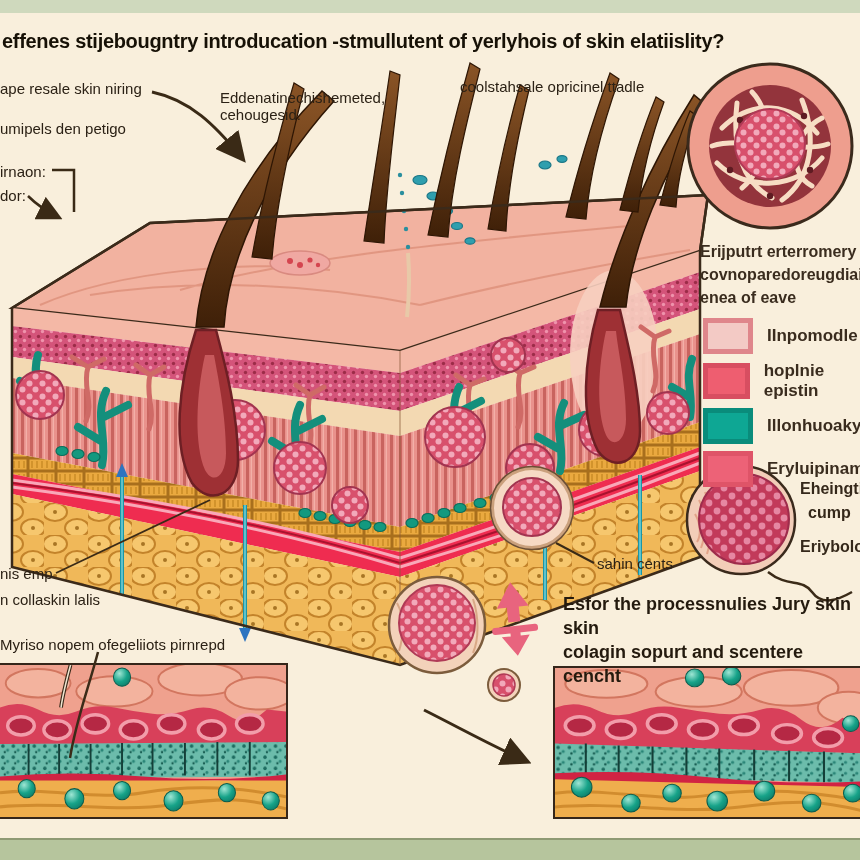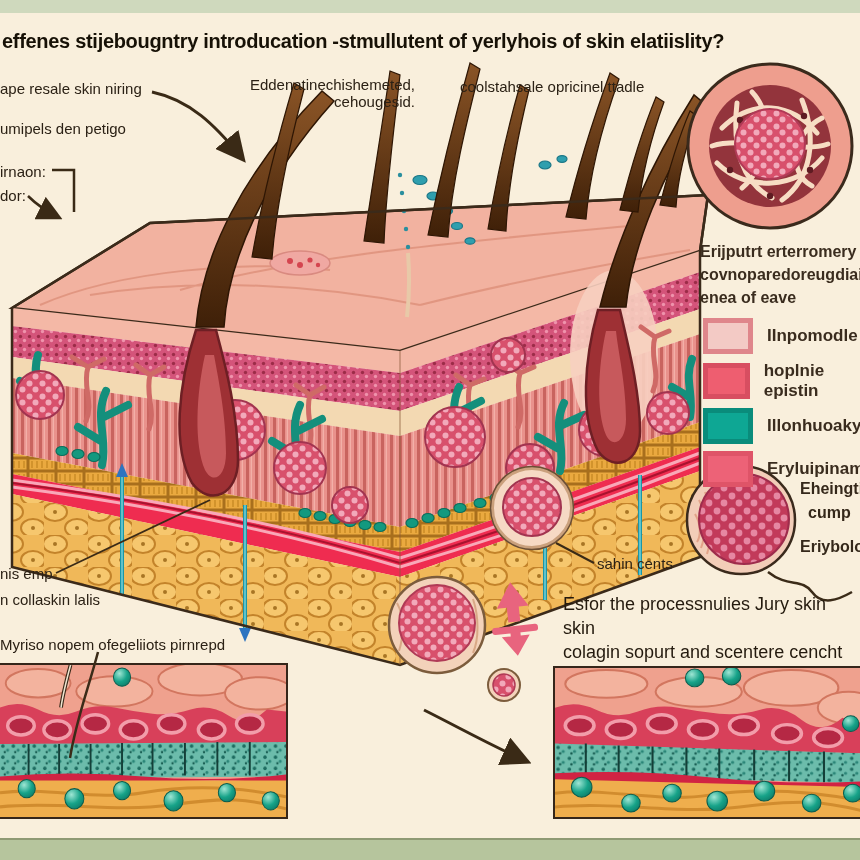--- a/index.html
+++ b/index.html
@@ -9,21 +9,21 @@
   .strip-bottom{position:absolute;left:0;top:838px;width:860px;height:22px;background:#b6c59d;border-top:2px solid #8f9a74;}
   .canvas{position:absolute;left:0;top:13px;width:860px;height:825px;background:#f9efdc;box-shadow:0 2px 4px rgba(0,0,0,.25);}
   .abs{position:absolute;}
   .title{font-size:20px;font-weight:bold;color:#171106;letter-spacing:-0.3px;white-space:nowrap;}
   .lbl{font-size:15px;font-weight:normal;color:#2b2115;white-space:nowrap;}
   .lbl2{font-size:16px;font-weight:bold;color:#35281a;}
   .sb-head{font-size:16px;font-weight:bold;line-height:23px;color:#3a2c1e;}
   .legend-row{display:flex;align-items:center;margin-bottom:7px;}
   .swatch{width:40px;height:26px;border:5px solid #000;margin-right:14px;box-sizing:content-box;}
   .legend-label{font-size:17px;font-weight:bold;color:#3a2c1e;}
-  .emph{font-size:18px;font-weight:normal;line-height:24px;color:#241a0e;}
+  .emph{font-size:18px;font-weight:bold;line-height:24px;color:#241a0e;}
   .note{font-size:15.5px;font-weight:bold;line-height:22px;color:#33261a;}
   .panel{position:absolute;border:2px solid #35261a;background:#efa18e;}
   svg{display:block;}
 </style>
 </head>
 <body>
 
 <div id="stage">
   <div class="canvas"></div>
   <div class="strip-top"></div>
@@ -366,21 +366,21 @@
     <path d="M768,572 C788,588 802,578 812,592 C822,606 838,600 852,592" fill="none" stroke="#3b2b18" stroke-width="2.5"></path>
   </svg>
 
   <div class="abs title" style="left:2px;top:30px">effenes stijebougntry introducation -stmullutent of yerlyhois of skin elatiislity?</div>
 
   <div class="abs lbl" style="left:0;top:80px">ape resale skin niring</div>
   <div class="abs lbl" style="left:0;top:120px">umipels den petigo</div>
   <div class="abs lbl" style="left:0;top:163px">irnaon:</div>
   <div class="abs lbl" style="left:0;top:187px">dor:</div>
 
-  <div class="abs lbl" style="left:220px;top:76px;width:195px;text-align:right;white-space:normal">
+  <div class="abs lbl" style="left:220px;top:89px;width:195px;text-align:left;white-space:normal">
     <span>Eddenatinechishemeted,</span><br>
     <span>cehougesid.</span>
   </div>
   <div class="abs lbl" style="left:460px;top:78px">coolstahsale opricinel ttadle</div>
 
   <div class="abs lbl" style="left:0;top:565px">nis emp</div>
   <div class="abs lbl" style="left:0;top:591px">n collaskin lalis</div>
   <div class="abs lbl" style="left:0;top:636px">Myriso nopem ofegeliiots pirnrepd</div>
 
   <div class="abs lbl" style="left:597px;top:555px">sahin cents</div>

